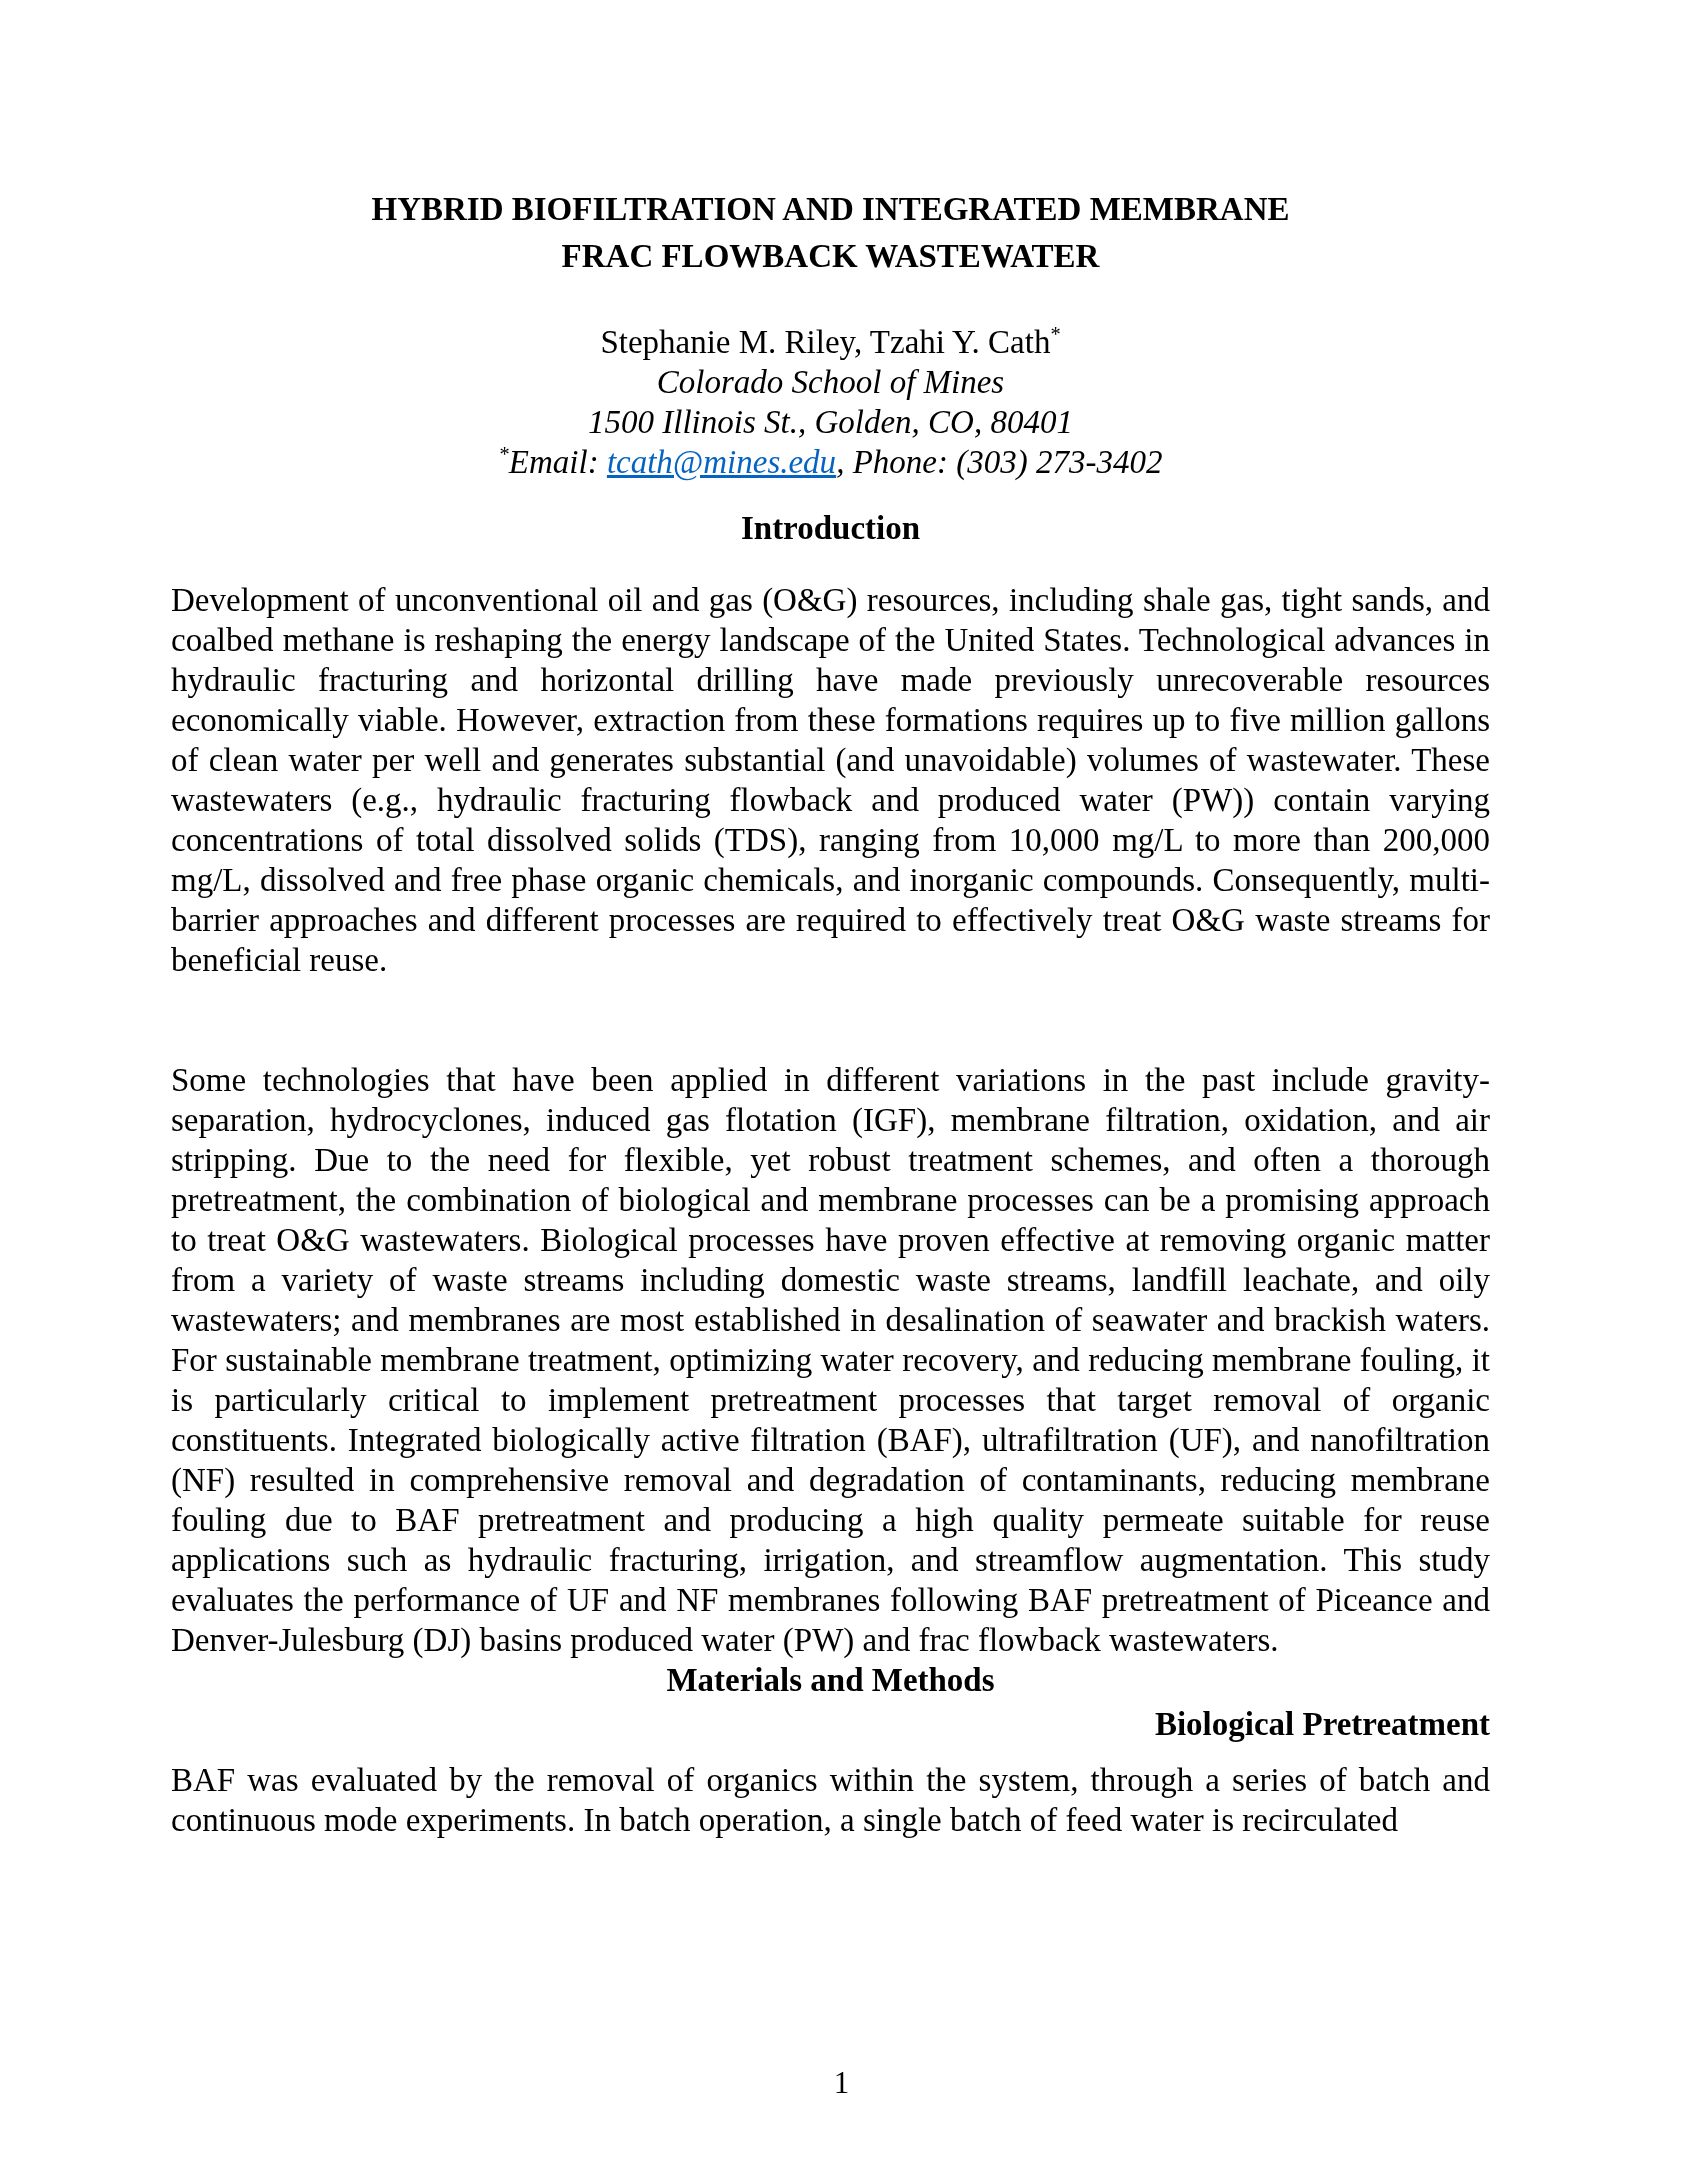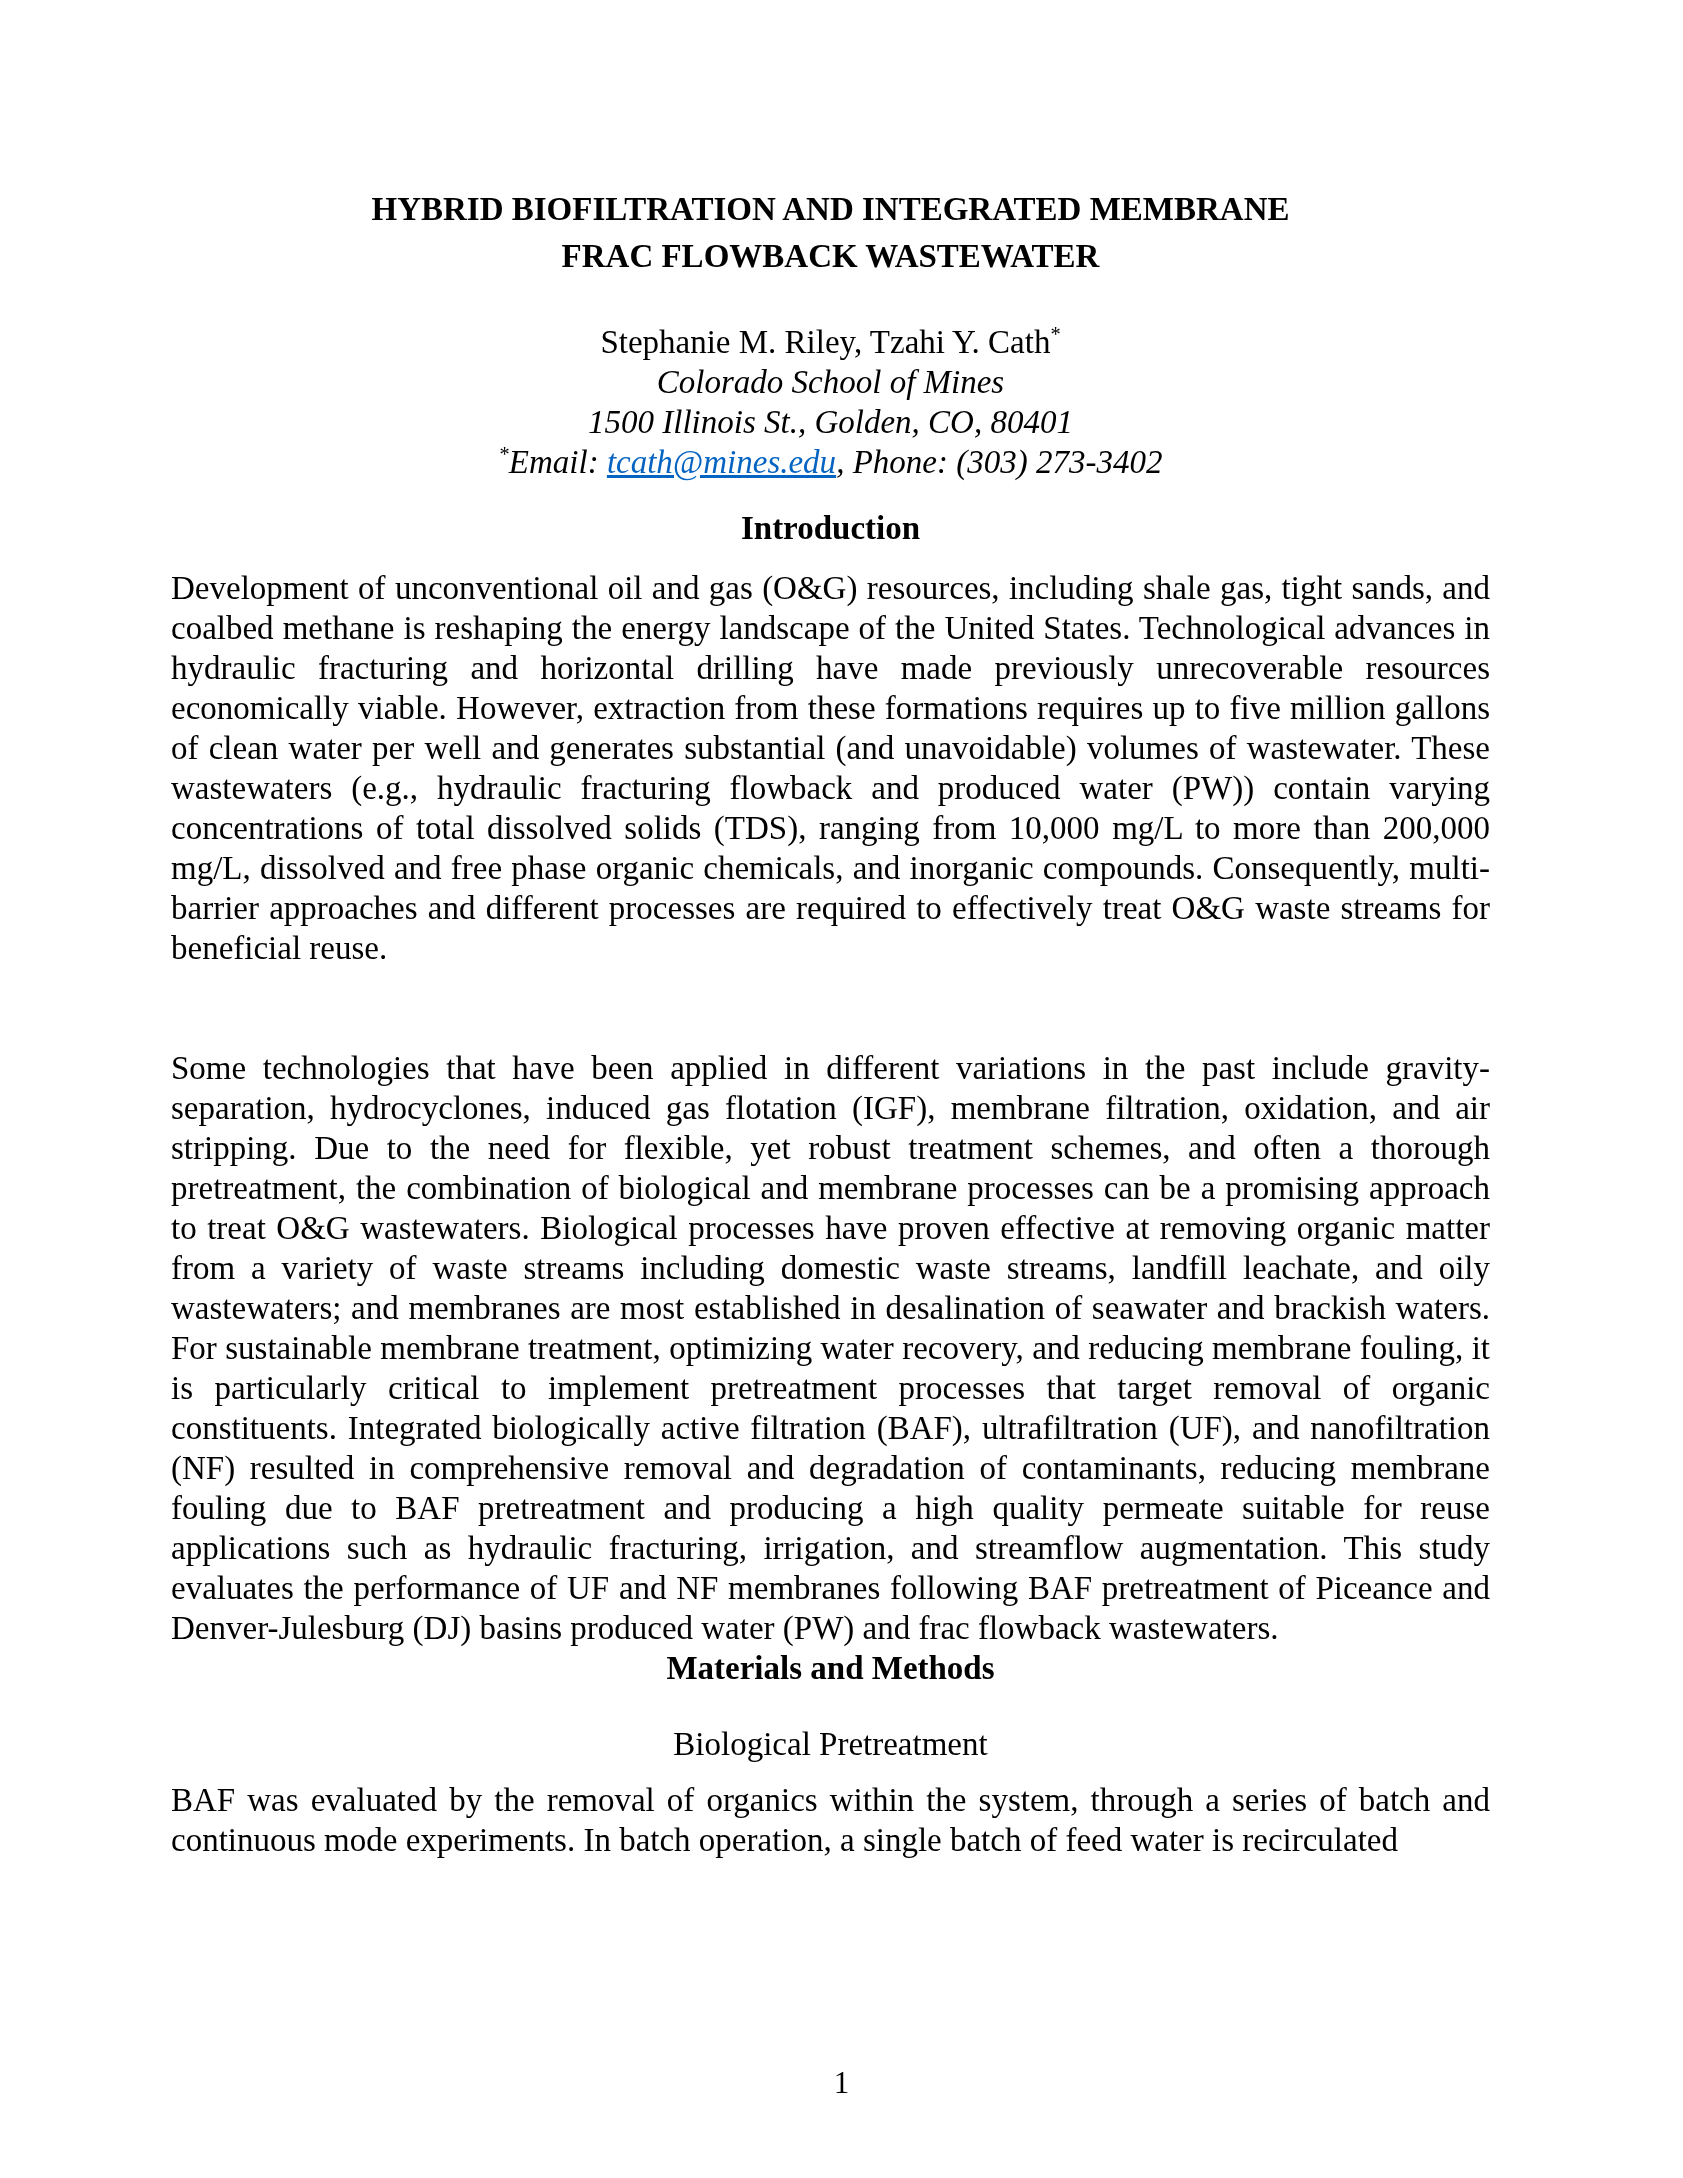--- a/index.html
+++ b/index.html
@@ -38,33 +38,33 @@
   }
   .section-heading {
     font-weight: bold;
     font-size: 33px;
     line-height: 40px;
     text-align: center;
   }
   .heading-intro { margin-top: 26px; }
   .heading-materials { }
   .subheading {
-    margin-top: 36px;
-    font-weight: normal;
+    margin-top: 4px;
+    font-weight: bold;
     font-size: 33px;
     line-height: 40px;
-    text-align: center;
+    text-align: right;
   }
   .para {
     margin: 0;
     font-size: 33px;
     line-height: 40px;
     text-align: justify;
   }
-  .para-1 { margin-top: 20px; }
+  .para-1 { margin-top: 32px; }
   .para-2 { margin-top: 80px; }
   .para-3 { margin-top: 16px; }
   a.email-link {
     text-decoration: underline;
     cursor: pointer;
     text-align: right;
   }
   .page-number {
     position: absolute;
     top: 2065px;

